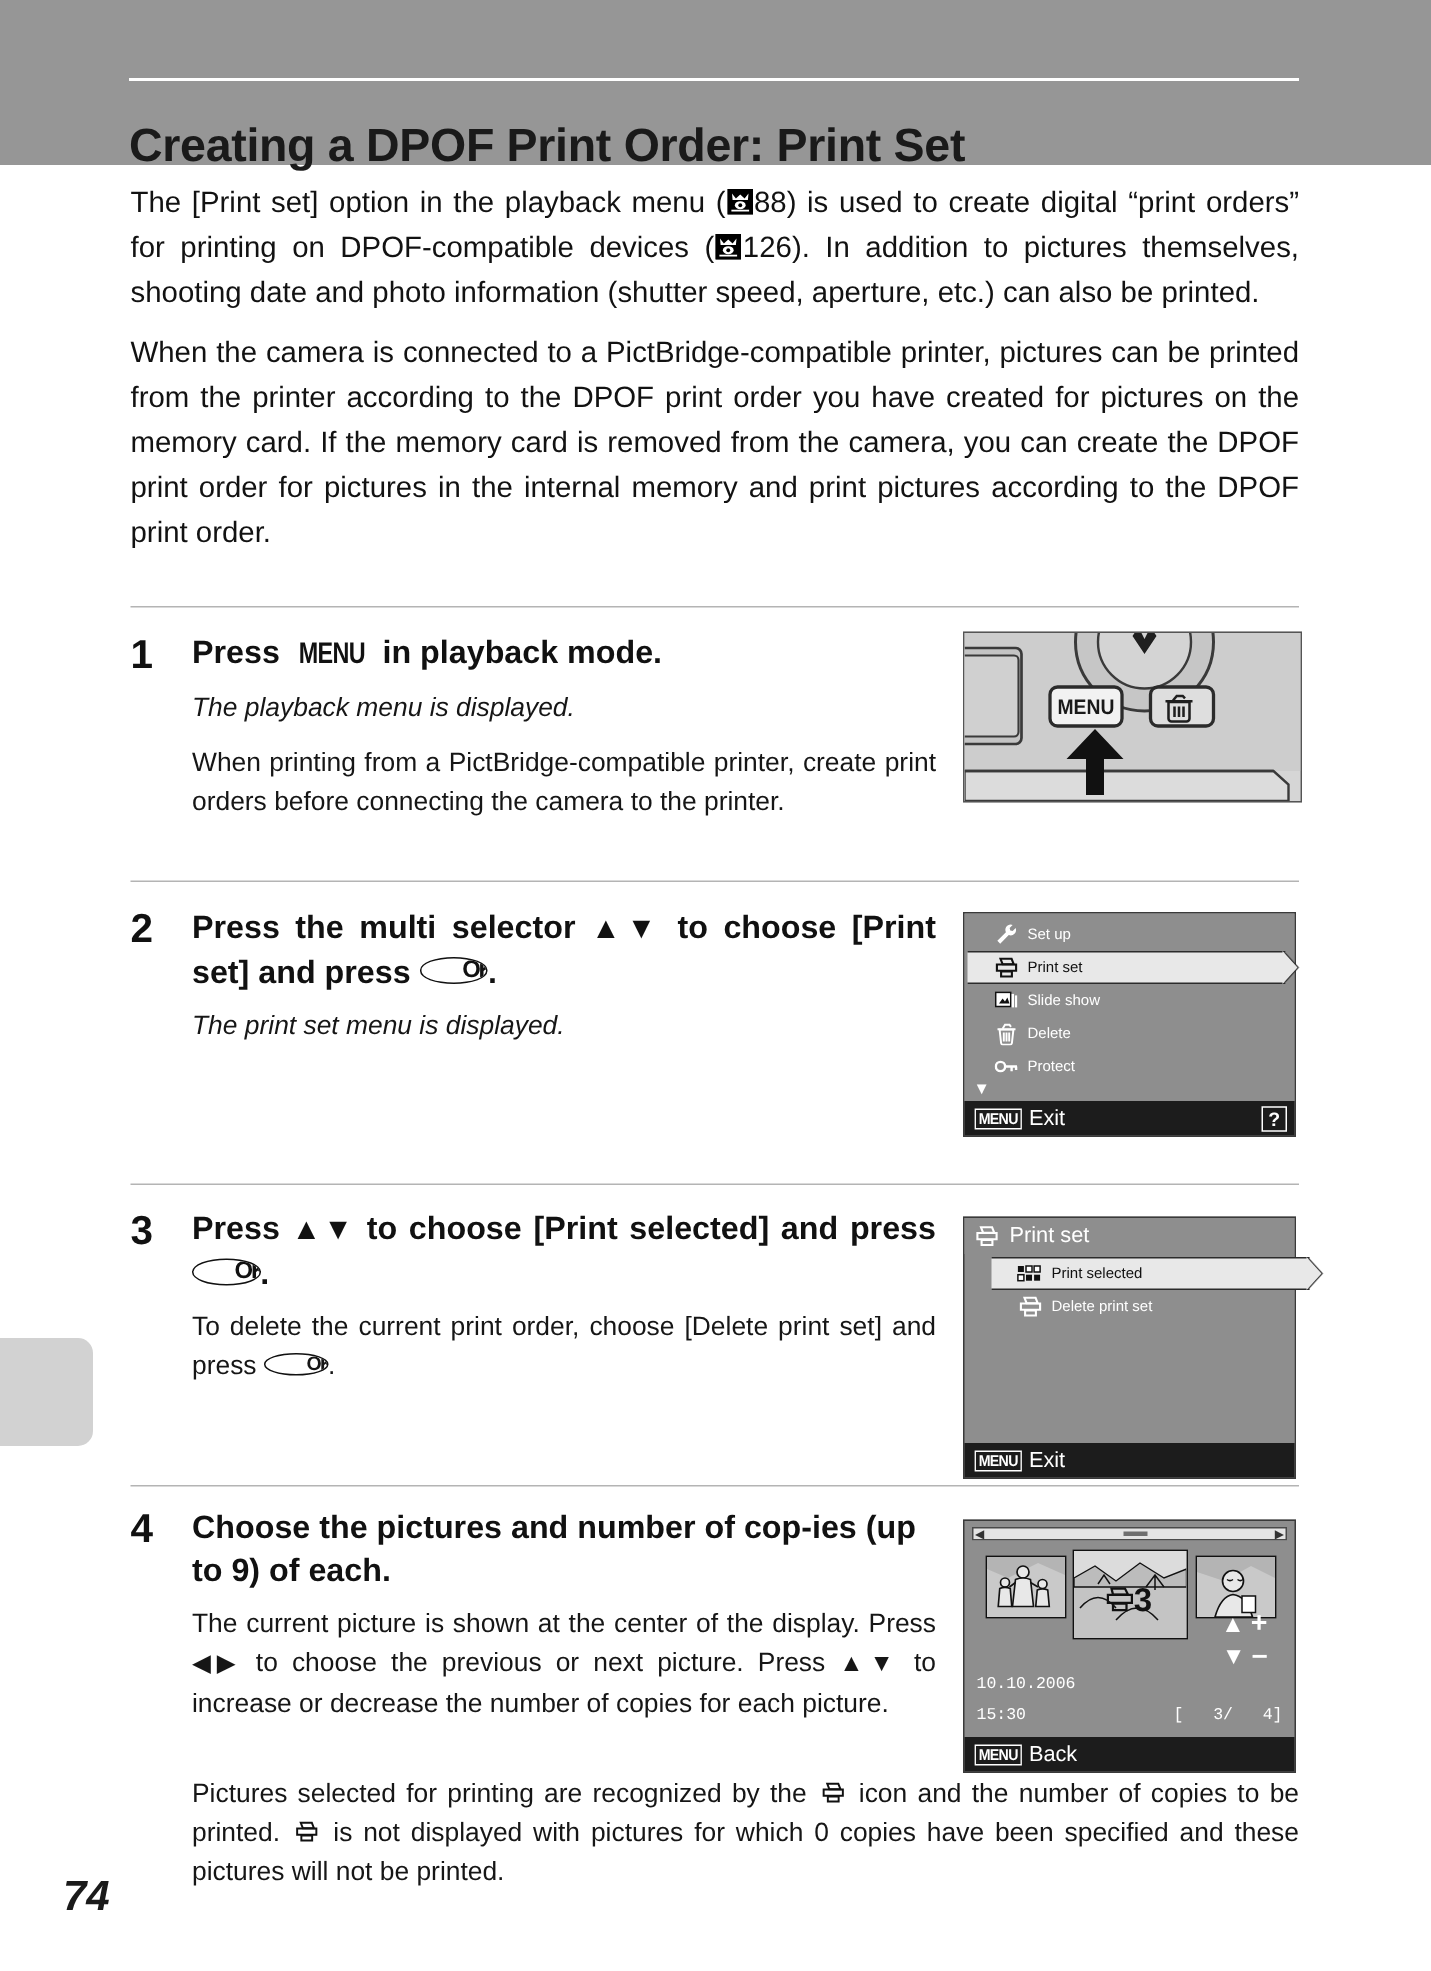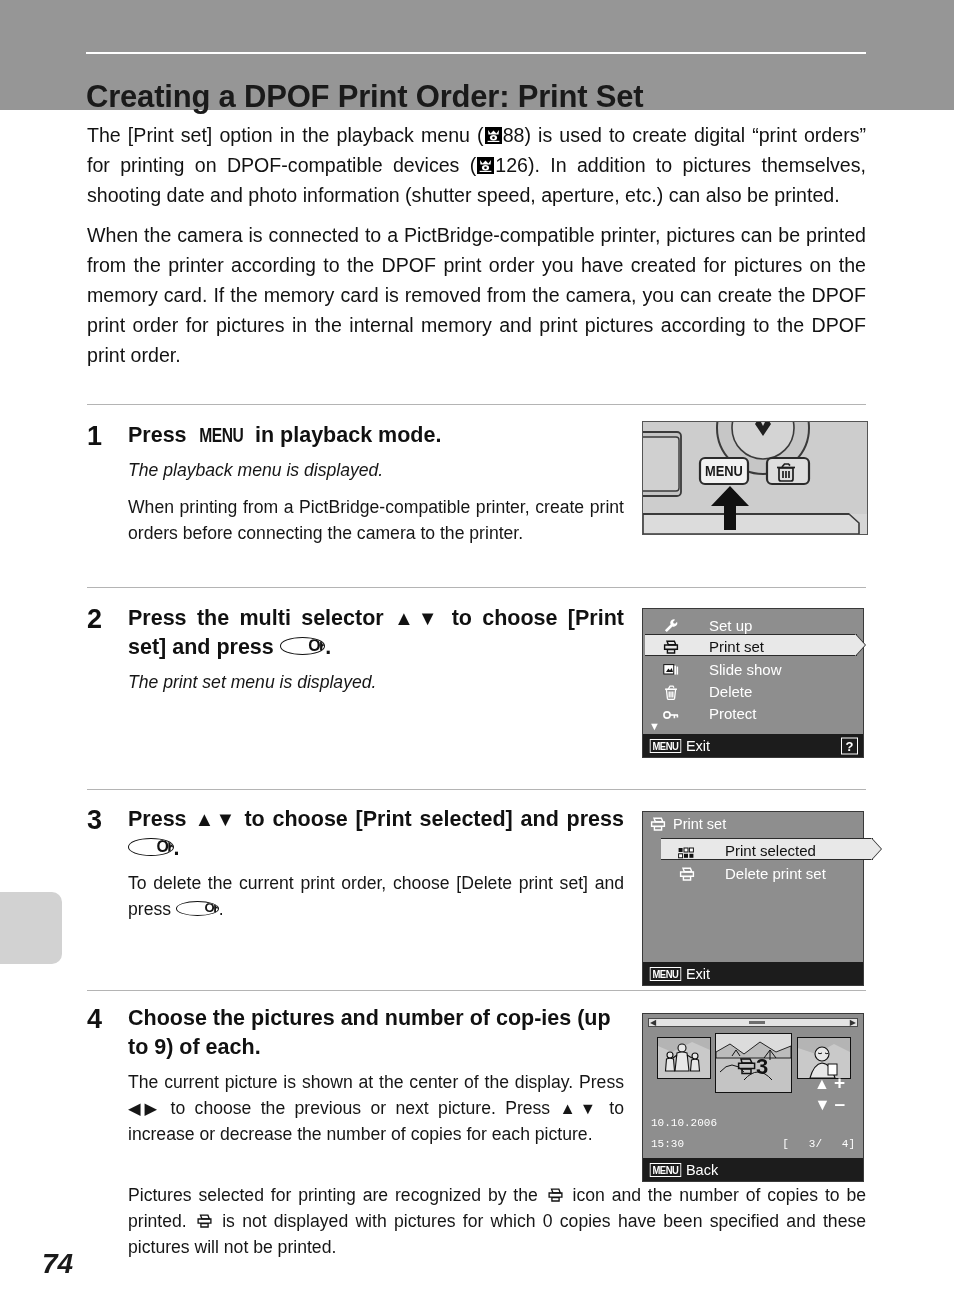--- a/index.html
+++ b/index.html
@@ -242,26 +242,25 @@
     margin-bottom: 2px;
   }
 
   .lcd-list {
     padding: 3px 0 2px 0;
     background: #8e8e8e;
   }
   .lcd-item {
     height: 22px;
     display: flex;
-    align-items: flex-end;
-    font-size: 15px;
+    align-items: center;
+    font-size: 10px;
     color: #ffffff;
     padding-left: 18px;
     position: relative;
-    gap: 24px;
   }
   .lcd-item .ic {
     width: 19px;
     display: inline-flex;
     justify-content: center;
     align-items: center;
     margin-right: 5px;
   }
   .lcd-item.selected {
     background: #e8e8e8;

